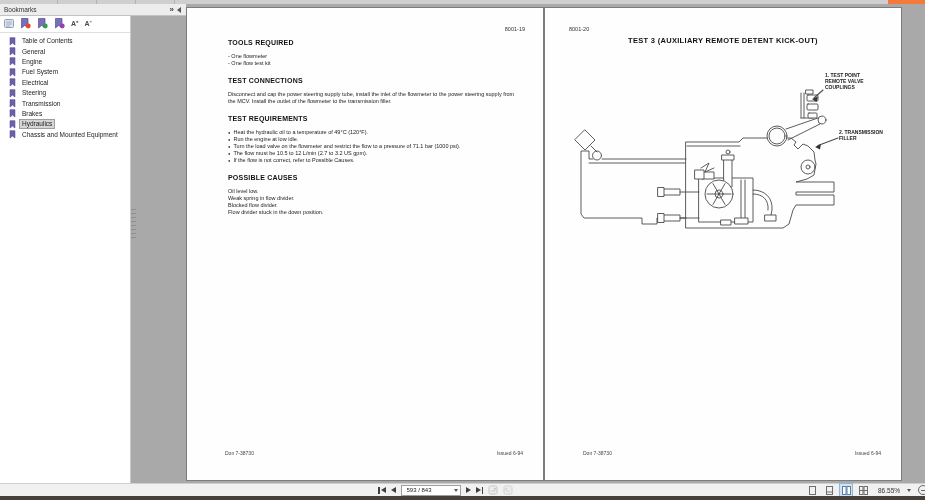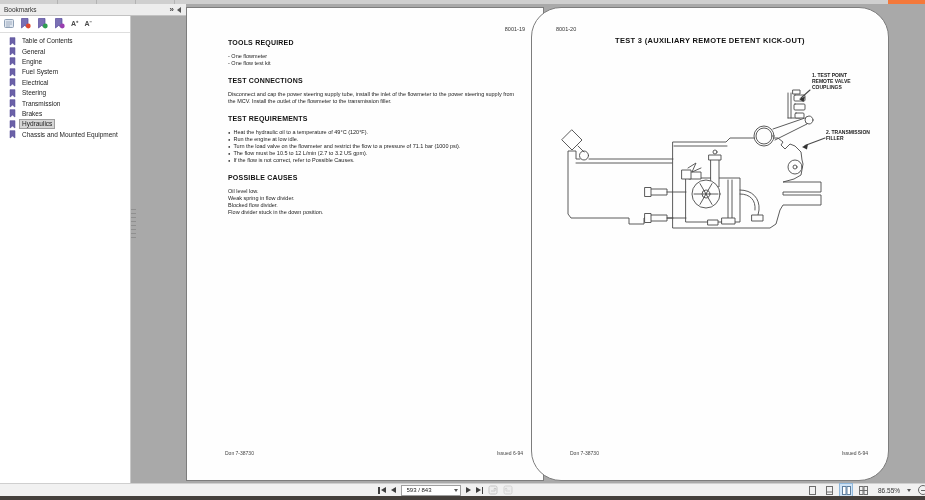--- a/index.html
+++ b/index.html
@@ -30,21 +30,21 @@
   .bm-row{display:flex;align-items:center;height:10.4px;padding-left:9px;cursor:default;}
   .bm-ico{width:7px;height:9px;flex:0 0 7px;margin-right:4px;}
   .bm-label{font-size:6.5px;color:#222;white-space:nowrap;padding:0 2px;line-height:8px;}
   .bm-label.sel{background:#d6d6d6;outline:1px solid #9e9e9e;}
   
   .grip{position:absolute;left:1px;top:205px;width:5px;z-index:2;}
   .grip i{display:block;width:5px;height:1px;background:#8f8f8f;margin-bottom:3px;}
   
   .page{position:absolute;top:3px;height:472px;background:#fefefe;border:1px solid #7d7d7d;z-index:2;}
   .page.left{left:56px;width:356px;}
-  .page.right{left:401px;width:356px;border-radius:30px;}
+  .page.right{left:414px;width:356px;}
   .pagenum{position:absolute;font-size:5.5px;color:#333;}
   .pn-l{top:18px;right:18px;}
   .pn-r{top:18px;left:24px;}
   .pfoot{position:absolute;top:442px;font-size:5px;color:#444;}
   .pf-l{left:38px;}
   .pf-r{right:20px;}
   
   .pbody{position:absolute;left:41px;right:28px;top:31px;color:#1c1c1c;}
   .phead{font-size:7px;line-height:8px;font-weight:bold;letter-spacing:.2px;margin:10px 0 6px;color:#111;}
   .phead.first{margin-top:0;}

